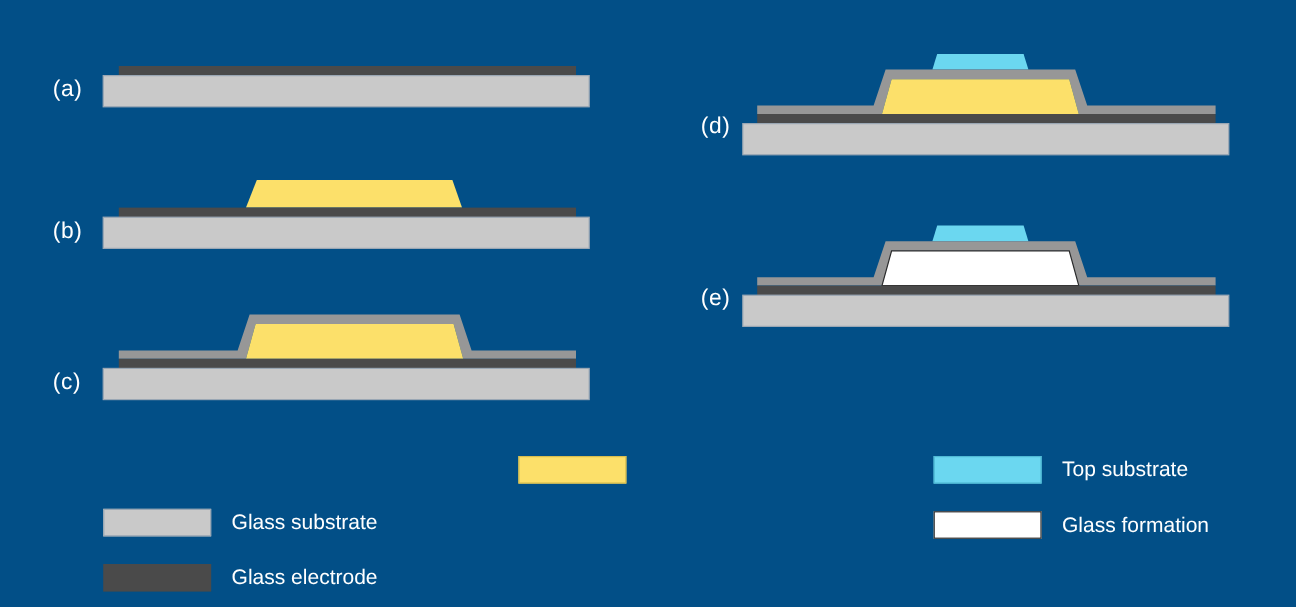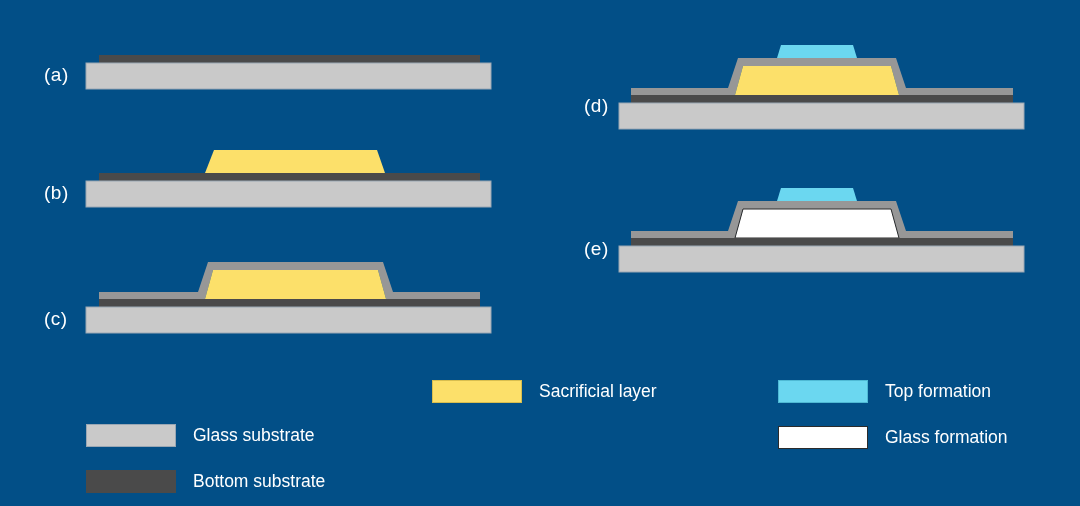--- a/index.html
+++ b/index.html
@@ -103,35 +103,34 @@
 
   <div id="legend">
 
     <div class="legend-col" style="left:86px;margin-top:44px;">
       <div class="legend-row">
         <div class="swatch" style="background:#C9C9C9;border:1px solid #9AA7B4;"></div>
         <div class="legend-text">Glass substrate</div>
       </div>
       <div class="legend-row">
         <div class="swatch" style="background:#4A4A4A;"></div>
-        <div class="legend-text">Bottom substrate</div>
+        <div class="legend-text">Glass electrode</div>
       </div>
     </div>
 
     <div class="legend-col" style="left:432px;">
       <div class="legend-row">
         <div class="swatch" style="background:#FCE06A;border:1px solid #D8BE4F;"></div>
-        <div class="legend-text">Sacrificial layer</div>
       </div>
     </div>
 
     <div class="legend-col" style="left:778px;">
       <div class="legend-row">
         <div class="swatch" style="background:#6BD7F0;border:1px solid #4FB9D4;"></div>
-        <div class="legend-text">Top formation</div>
+        <div class="legend-text">Top substrate</div>
       </div>
       <div class="legend-row">
         <div class="swatch" style="background:#FFFFFF;border:1.5px solid #2B2B2B;"></div>
         <div class="legend-text">Glass formation</div>
       </div>
     </div>
 
   </div>
 
 </div>

